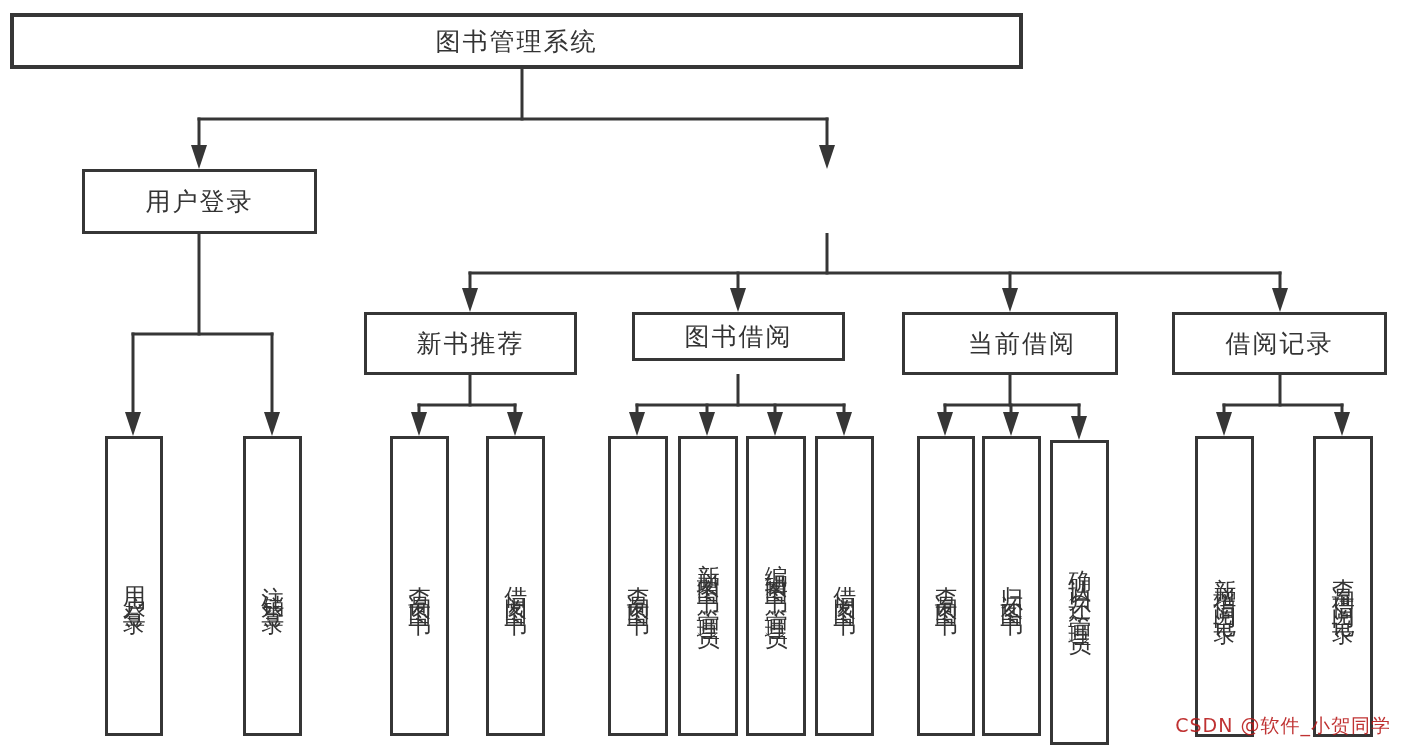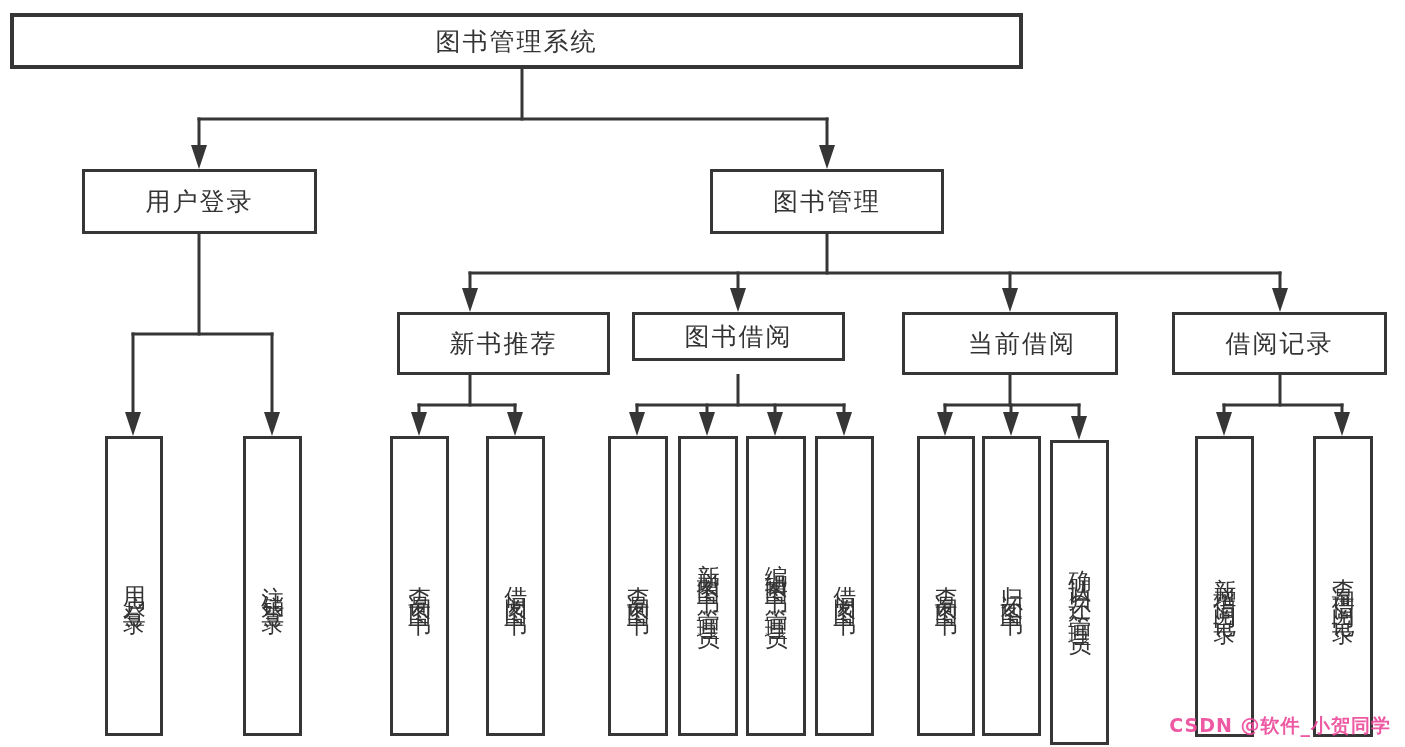--- a/index.html
+++ b/index.html
@@ -15,21 +15,21 @@
     z-index:2;
   }
   .hbox { font-size:25px; letter-spacing:2px; white-space:nowrap; }
   .root-box { border-width:4px; }
   .vbox span {
     writing-mode:vertical-rl; text-orientation:mixed;
     font-size:23px; letter-spacing:9px; line-height:1.1; white-space:nowrap;
   }
   .watermark {
     position:absolute; right:14px; bottom:8px; z-index:3;
-    font-size:19px; color:#ec4899; letter-spacing:1px; opacity:.9; white-space:nowrap;font-weight:bold;
+    font-size:19px; color:#b91c1c; letter-spacing:1px; opacity:.9; white-space:nowrap;
   }
 </style>
 </head>
 <body>
 
 <div class="canvas">
 
   <svg class="connectors" width="1405" height="747" viewBox="0 0 1405 747">
     <g stroke="#363636" stroke-width="3" fill="none">
 
@@ -96,25 +96,22 @@
     </g>
   </svg>
 
   <div class="box hbox root-box" style="left:10px;top:13px;width:1013px;height:56px;text-align:right;">
     <span>图书管理系统</span>
   </div>
 
   <div class="box hbox" style="left:82px;top:169px;width:235px;height:65px;">
     <span>用户登录</span>
   </div>
-  <div class="box hbox" style="left:710px;top:169px;width:234px;height:65px;">
-    <span>图书管理</span>
-  </div>
 
-  <div class="box hbox" style="left:364px;top:312px;width:213px;height:63px;margin-left:33px;">
+  <div class="box hbox" style="left:364px;top:312px;width:213px;height:63px;">
     <span>新书推荐</span>
   </div>
   <div class="box hbox" style="left:632px;top:312px;width:213px;height:49px;">
     <span>图书借阅</span>
   </div>
   <div class="box hbox" style="left:902px;top:312px;width:216px;height:63px;padding-left:24px;">
     <span>当前借阅</span>
   </div>
   <div class="box hbox" style="left:1172px;top:312px;width:215px;height:63px;">
     <span>借阅记录</span>

